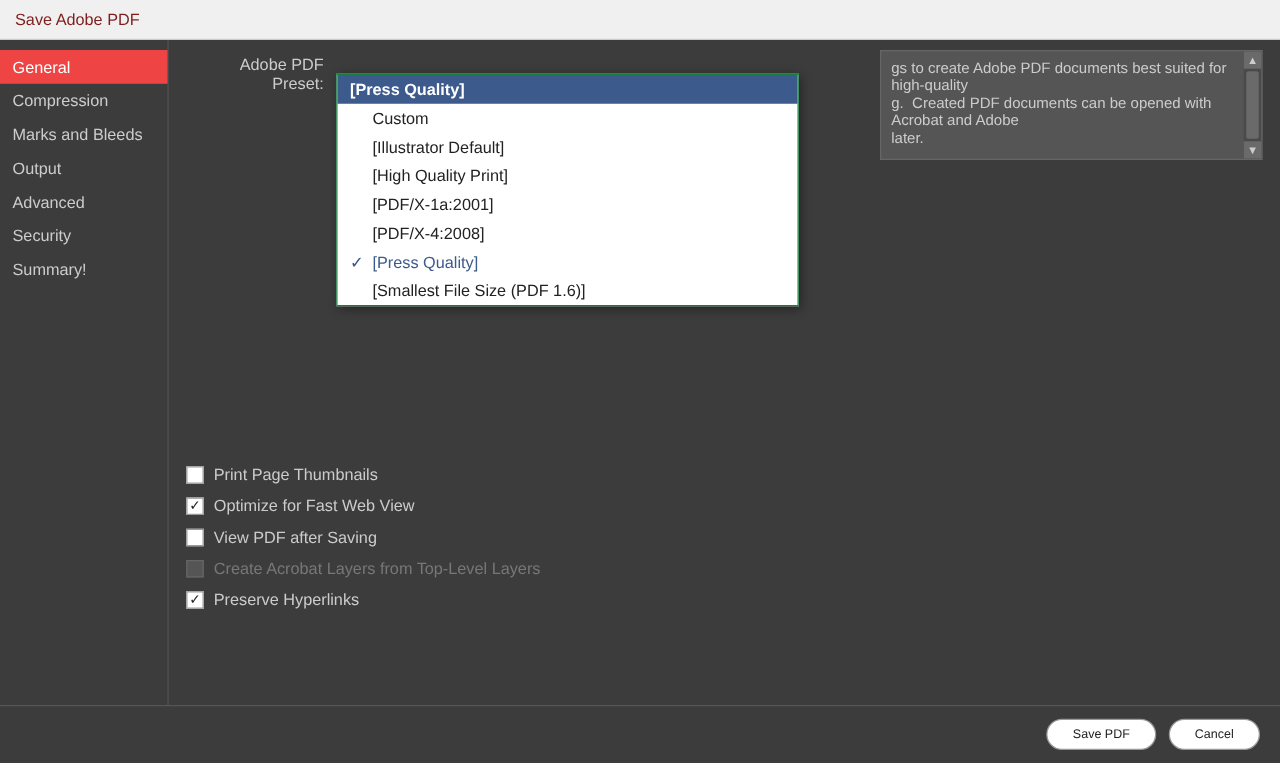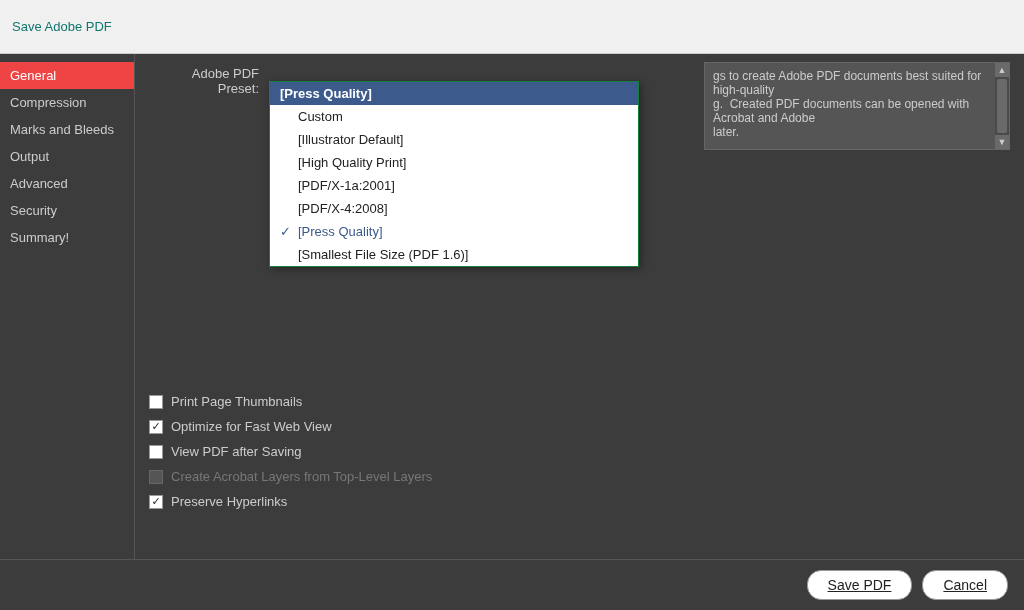--- a/index.html
+++ b/index.html
@@ -20,23 +20,23 @@
       width: 1024px;
       height: 610px;
       background: #3c3c3c;
       display: flex;
       flex-direction: column;
     }
 
     
     .title-bar {
       background: #f0f0f0;
-      padding: 19px 12px;
-      font-size: 13px;
-      color: #0f766e;
+      padding: 8px 12px;
+      font-size: 13px;
+      color: #7f1d1d;
       border-bottom: 1px solid #ccc;
       flex-shrink: 0;
     }
 
     
     .dialog-body {
       display: flex;
       flex: 1;
       overflow: hidden;
     }
@@ -225,25 +225,24 @@
       align-items: center;
       padding: 10px 16px;
       gap: 10px;
       background: #3c3c3c;
       border-top: 1px solid #555;
       flex-shrink: 0;
     }
 
     .btn {
       padding: 6px 20px;
-      font-size: 14px;
+      font-size: 10px;
       border-radius: 14px;
       cursor: pointer;
       border: 1px solid #888;
-      text-decoration: underline;
     }
 
     .btn-primary {
       background: #fff;
       color: #222;
       border-color: #999;
     }
     .btn-secondary {
       background: #fff;
       color: #222;

